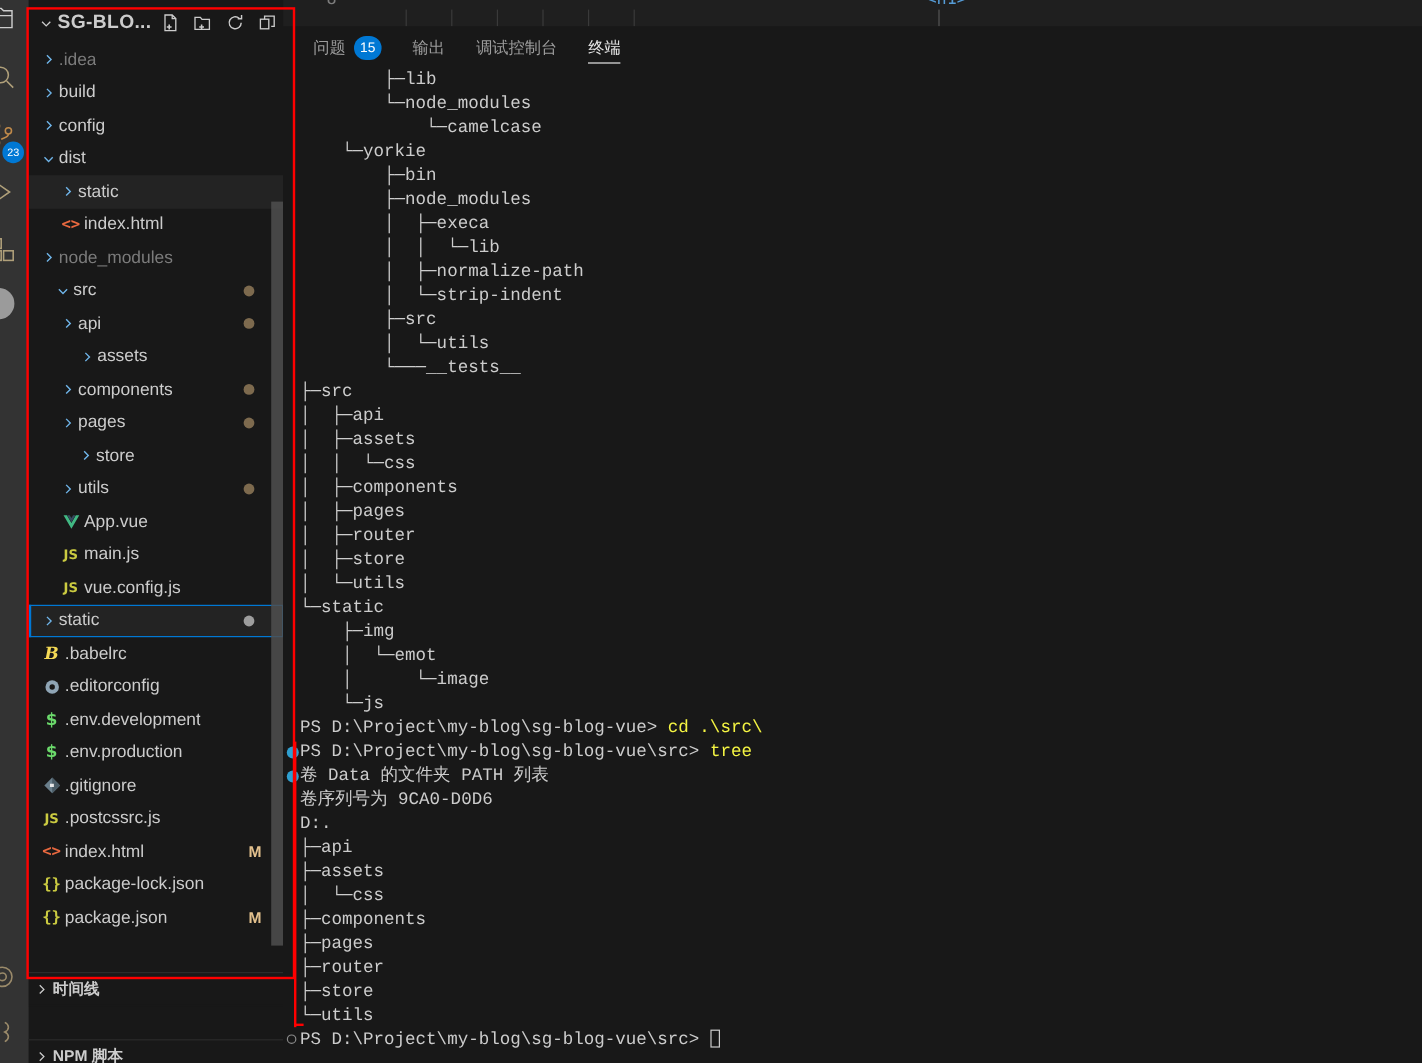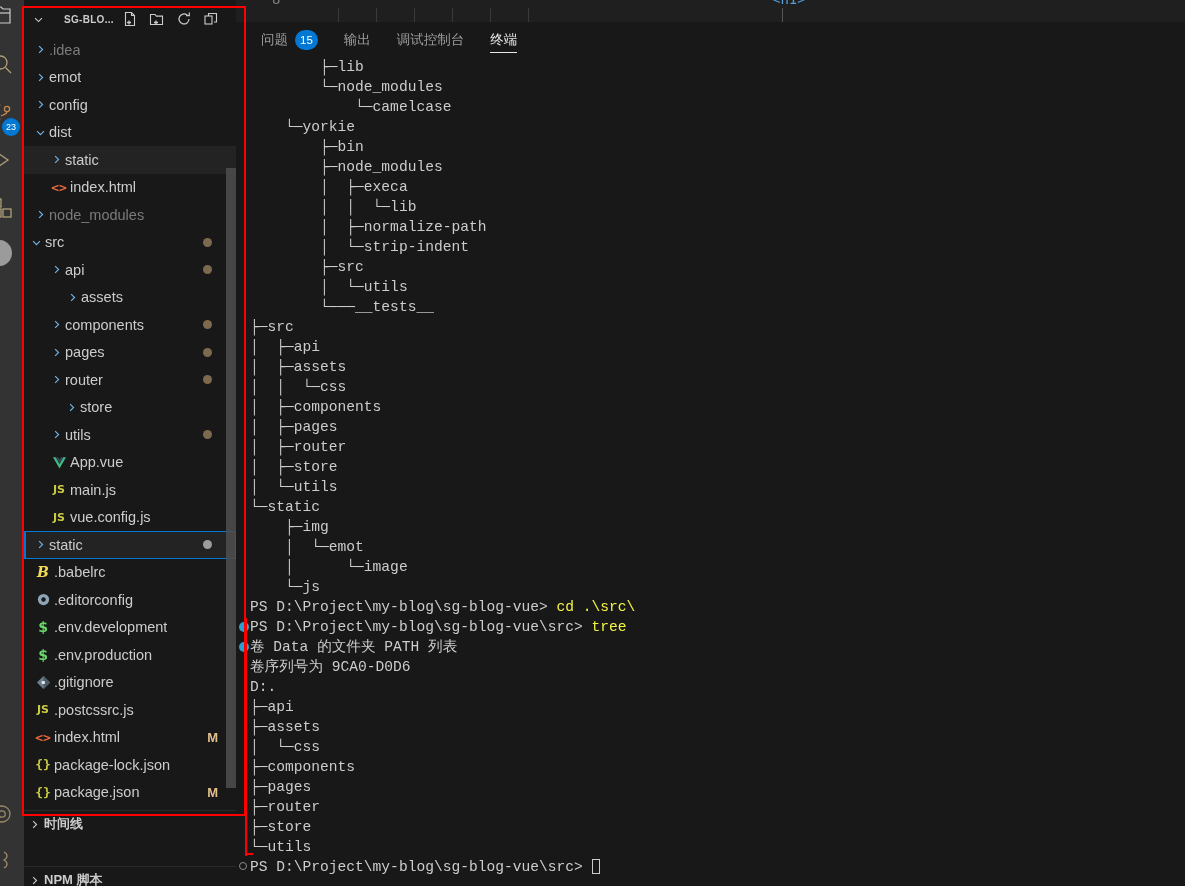--- a/index.html
+++ b/index.html
@@ -38,22 +38,22 @@
     position: absolute; left: 24px; top: 0; width: 212px; height: 886px;
     background: #181818;
     overflow: hidden;
   }
   #sb-header {
     position: absolute; left: 0; top: 4px; width: 212px; height: 30px;
     display: flex; align-items: center; padding-left: 6px;
   }
   #sb-header .chev { color: #cccccc; width: 16px; display:flex; align-items:center; justify-content:center;}
   #sb-title {
-    color: #cccccc; font-size: 10px; font-weight: bold; letter-spacing: .3px;
-    margin-left: 18px; white-space: nowrap;
+    color: #cccccc; font-size: 16px; font-weight: bold; letter-spacing: .3px;
+    margin-left: 2px; white-space: nowrap;
   }
   #sb-actions { display: flex; margin-left: 6px; gap: 7px; align-items: center; }
   #sb-actions .ico { width: 20px; height: 20px; display:flex; align-items:center; justify-content:center; color: #cccccc;}
   #sb-actions svg { width: 16px; height: 16px; display:block; }
 
   #tree {
     position: absolute; left: 0; top: 36px; width: 212px; height: 776px;
     overflow: hidden;
   }
   .row {
@@ -272,21 +272,21 @@
             </svg>
           </span>
           <span class="lbl">.idea</span>
         </div>
         <div class="row" style="padding-left: 8px;">
           <span class="twisty">
             <svg viewBox="0 0 16 16" fill="none" stroke="#6fb4e8" stroke-width="1.7">
               <path d="M6 3l5 5-5 5"></path>
             </svg>
           </span>
-          <span class="lbl">emot</span>
+          <span class="lbl">build</span>
         </div>
         <div class="row" style="padding-left: 8px;">
           <span class="twisty">
             <svg viewBox="0 0 16 16" fill="none" stroke="#6fb4e8" stroke-width="1.7">
               <path d="M6 3l5 5-5 5"></path>
             </svg>
           </span>
           <span class="lbl">config</span>
         </div>
         <div class="row" style="padding-left: 8px;">
@@ -312,21 +312,21 @@
           <span class="lbl">index.html</span>
         </div>
         <div class="row dim" style="padding-left: 8px;">
           <span class="twisty">
             <svg viewBox="0 0 16 16" fill="none" stroke="#6fb4e8" stroke-width="1.7">
               <path d="M6 3l5 5-5 5"></path>
             </svg>
           </span>
           <span class="lbl">node_modules</span>
         </div>
-        <div class="row" style="padding-left: 4px;">
+        <div class="row" style="padding-left: 20px;">
           <span class="twisty">
             <svg viewBox="0 0 16 16" fill="none" stroke="#6fb4e8" stroke-width="1.7">
               <path d="M3 6l5 5 5-5"></path>
             </svg>
           </span>
           <span class="lbl">src</span>
           <span class="dot"></span>
         </div>
         <div class="row" style="padding-left: 24px;">
           <span class="twisty">
@@ -354,29 +354,20 @@
           <span class="lbl">components</span>
           <span class="dot"></span>
         </div>
         <div class="row" style="padding-left: 24px;">
           <span class="twisty">
             <svg viewBox="0 0 16 16" fill="none" stroke="#6fb4e8" stroke-width="1.7">
               <path d="M6 3l5 5-5 5"></path>
             </svg>
           </span>
           <span class="lbl">pages</span>
-          <span class="dot"></span>
-        </div>
-        <div class="row" style="padding-left: 24px;">
-          <span class="twisty">
-            <svg viewBox="0 0 16 16" fill="none" stroke="#6fb4e8" stroke-width="1.7">
-              <path d="M6 3l5 5-5 5"></path>
-            </svg>
-          </span>
-          <span class="lbl">router</span>
           <span class="dot"></span>
         </div>
         <div class="row" style="padding-left: 24px; margin-left: 15px;">
           <span class="twisty">
             <svg viewBox="0 0 16 16" fill="none" stroke="#6fb4e8" stroke-width="1.7">
               <path d="M6 3l5 5-5 5"></path>
             </svg>
           </span>
           <span class="lbl">store</span>
         </div>

